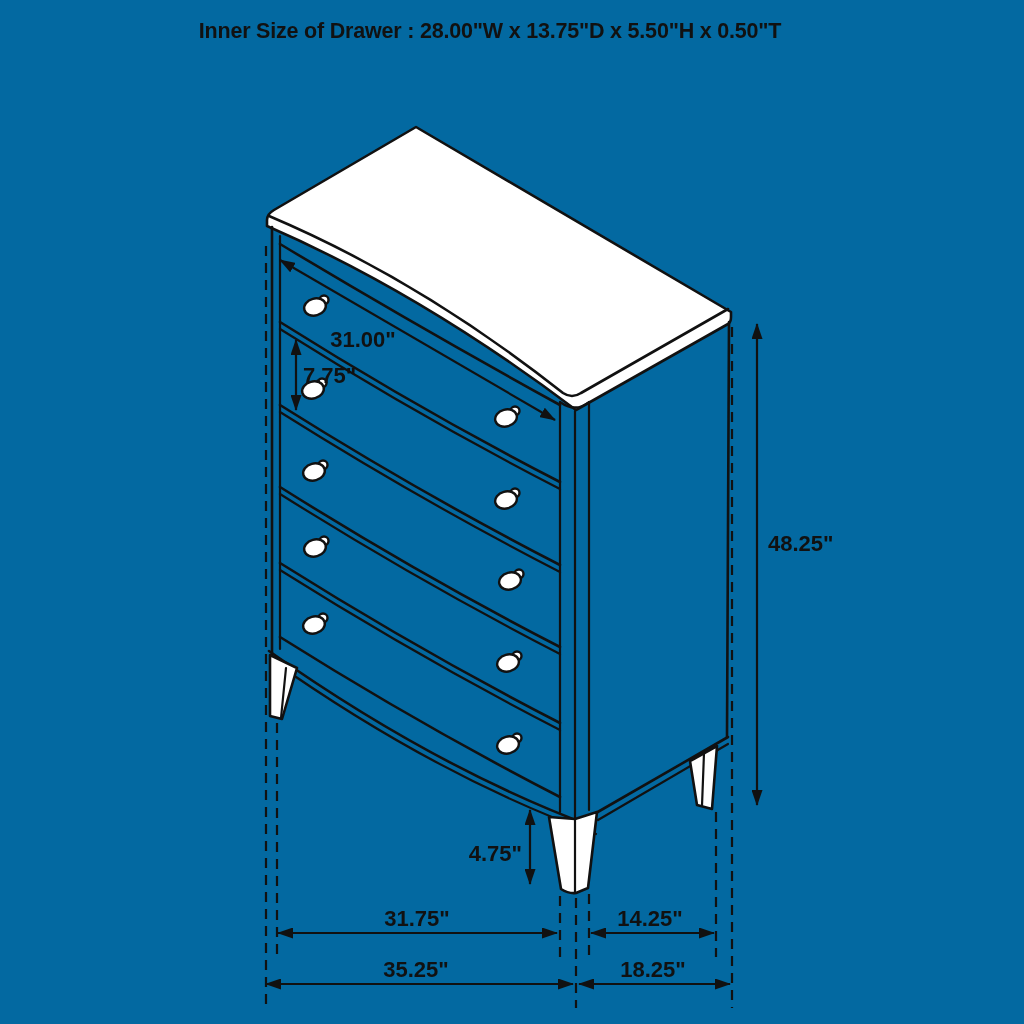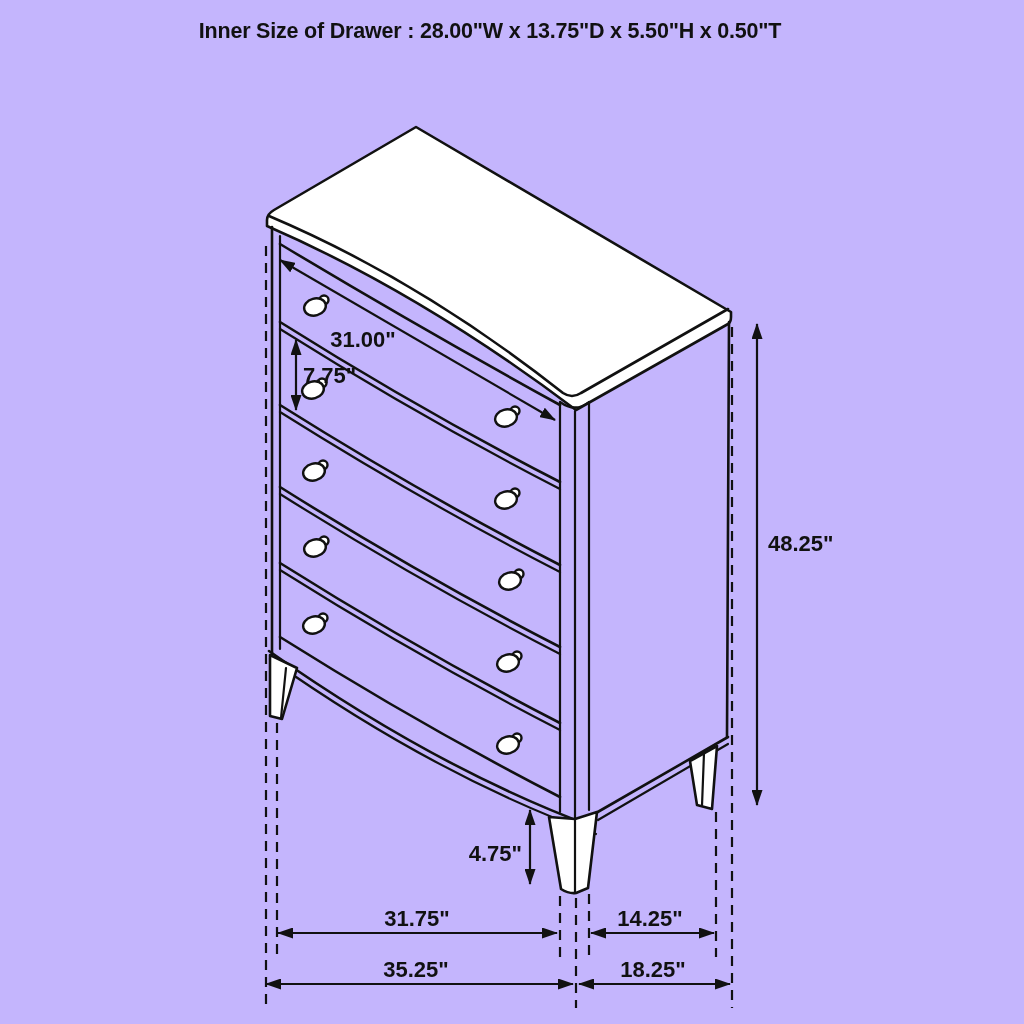--- a/index.html
+++ b/index.html
@@ -1,16 +1,16 @@
 <!DOCTYPE html>
 <html><head>
 <meta charset="utf-8">
 <style>
   html,body{margin:0;padding:0;background:#ffffff;width:1024px;height:1024px;overflow:hidden;}
-  .stage{width:1024px;height:1024px;position:relative;background:#c4b5fd;}
+  .stage{width:1024px;height:1024px;position:relative;background:#0369a1;}
   svg{display:block;}
   text{font-family:"Liberation Sans","DejaVu Sans",sans-serif;font-weight:700;fill:#111;}
   .title-text{font-size:21.5px;letter-spacing:-0.2px;}
   .dim-text{font-size:22px;}
   .ln{stroke:#111;fill:none;stroke-width:2.6;stroke-linecap:round;stroke-linejoin:round;}
   .ln-thin{stroke:#111;fill:none;stroke-width:2.2;stroke-linecap:round;}
   .panel{fill:#ffffff;stroke:#111;stroke-width:2.6;stroke-linejoin:round;}
   .dashed{stroke:#111;fill:none;stroke-width:2.2;stroke-dasharray:10 7;}
   .dim{stroke:#111;fill:none;stroke-width:2.2;}
   .knob{fill:#ffffff;stroke:#111;stroke-width:2.4;}

